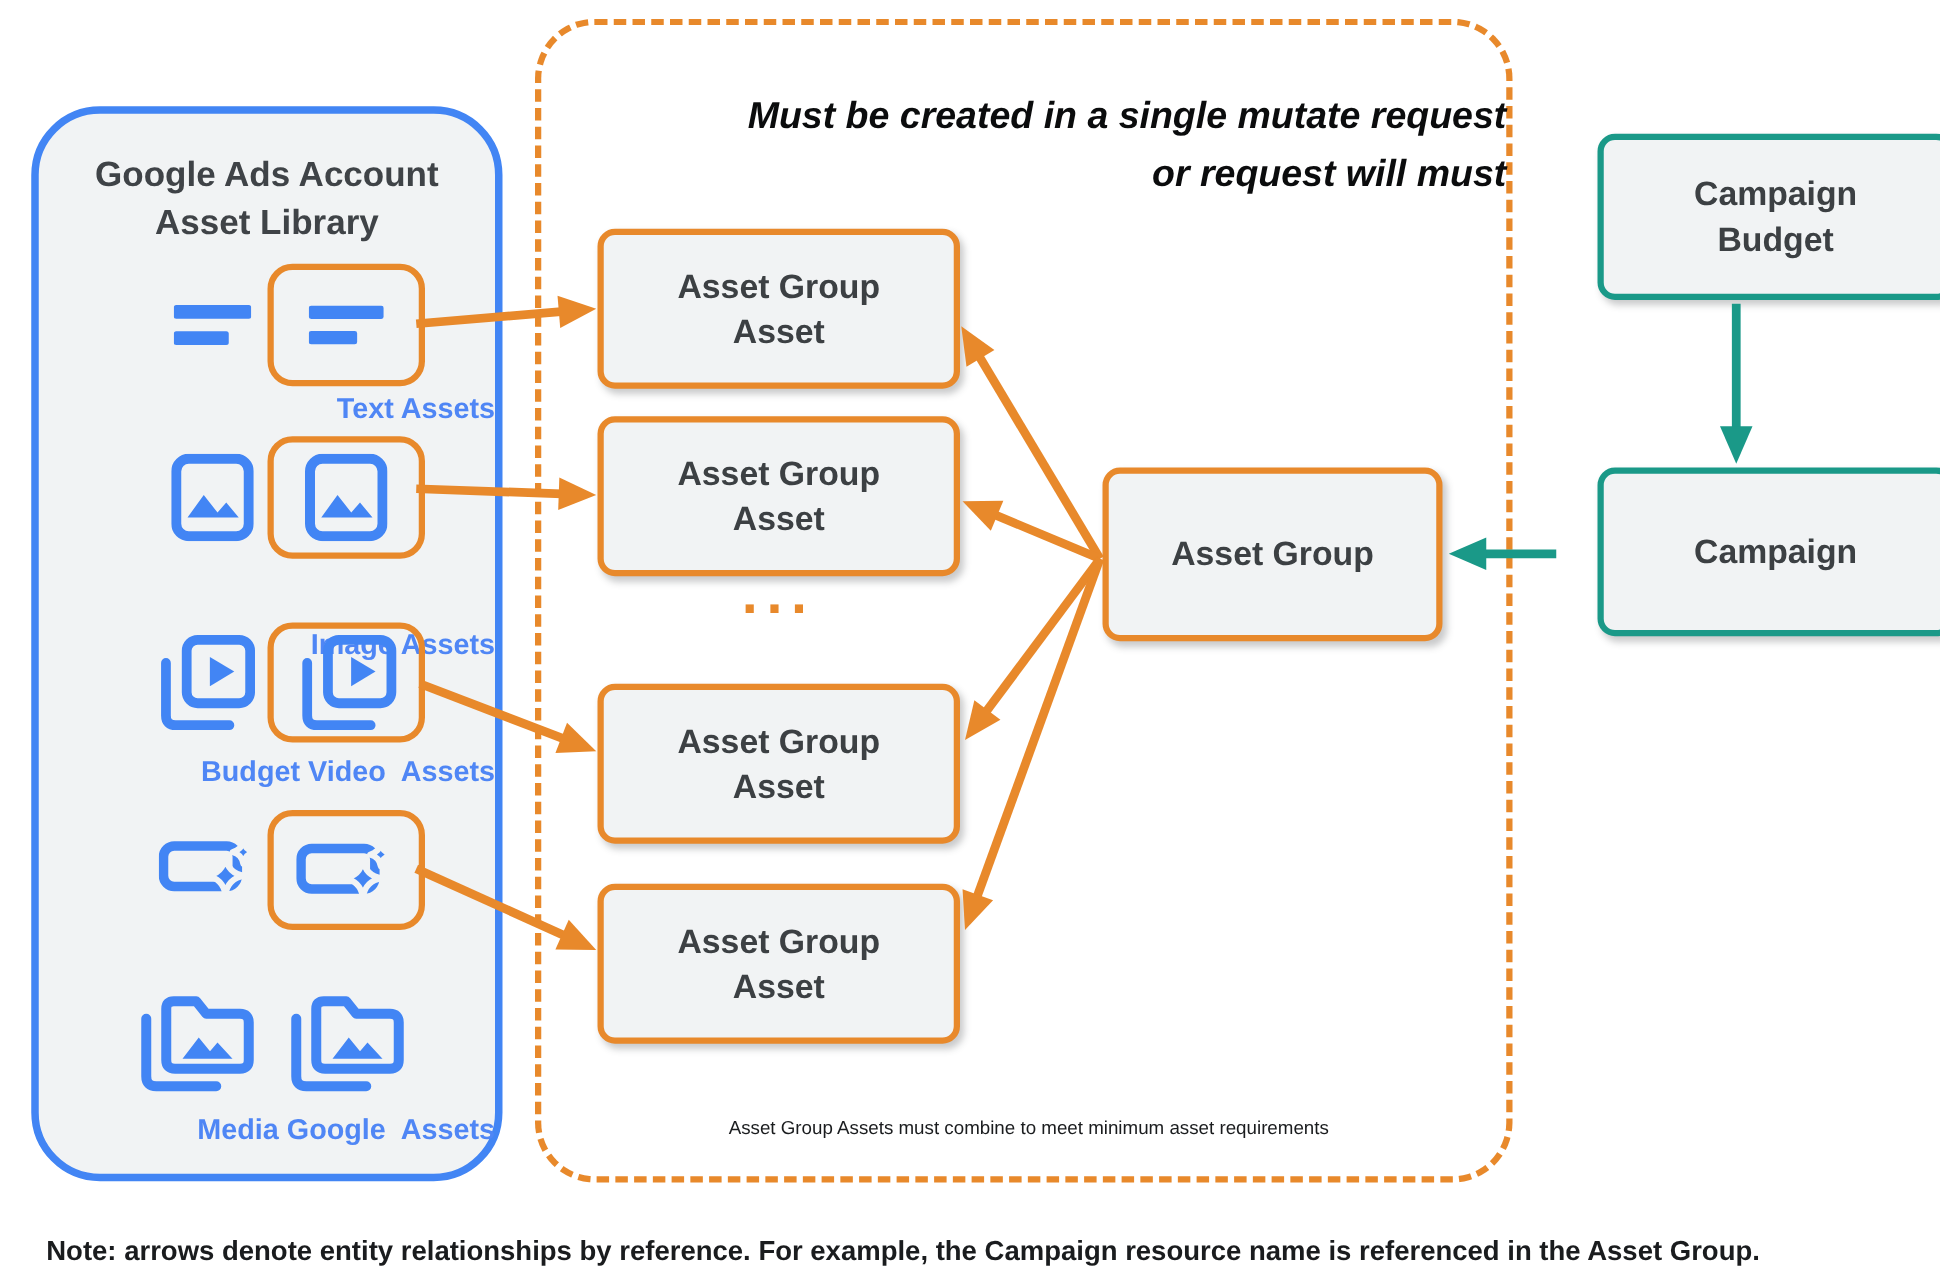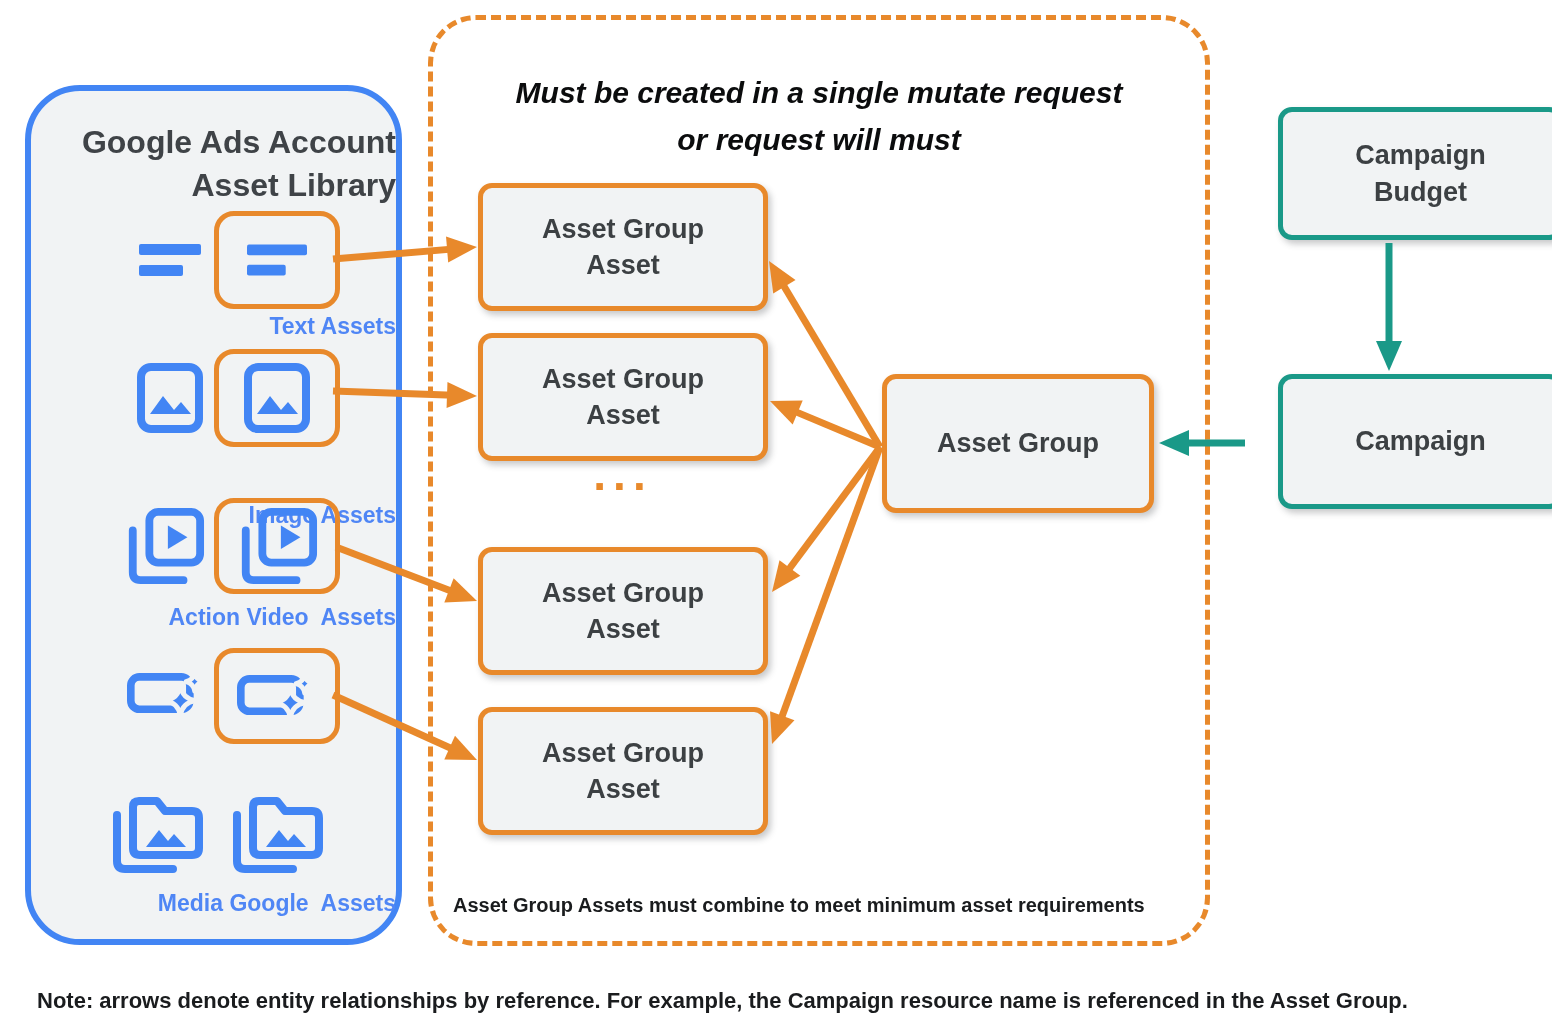--- a/index.html
+++ b/index.html
@@ -11,46 +11,46 @@
   body{font-family:"Liberation Sans", sans-serif; width:1552px; height:1017px; position:relative; overflow:hidden;}
   .canvas{position:absolute; inset:0; width:1552px; height:1017px;}
 
   
   .library{
     position:absolute; left:25px; top:85px; width:377px; height:860px;
     background:var(--box-fill); border:6px solid var(--blue); border-radius:55px;
   }
   .library-title{
     position:absolute; top:30px; left:0; width:100%;
-    text-align:right; font-size:32px; font-weight:bold; color:#3F4347;
+    text-align:center; font-size:28px; font-weight:bold; color:#3F4347;
     line-height:1.35; white-space:pre-line;
   }
   .lib-icon{position:absolute;}
   .icon-wrapper{
     position:absolute; width:126px; height:98px;
     border:5px solid var(--orange); border-radius:20px;
     display:flex; align-items:center; justify-content:center;
   }
   .lib-label{
     position:absolute; left:0; width:100%; text-align:right;
     font-size:23px; font-weight:bold; color:var(--label-blue); white-space:pre;
   }
 
   
   .mutate-panel{
     position:absolute; left:428px; top:15px; width:782px; height:931px;
     background:#fff; border:5px dashed var(--orange); border-radius:48px;
   }
   .mutate-title{
-    position:absolute; top:50px; left:0; width:100%; text-align:center;
+    position:absolute; top:50px; left:0; width:100%; text-align:right;
     font-style:italic; font-weight:bold; font-size:30px; color:#0b0c0d; line-height:1.55;
   }
   .mutate-footnote{
-    position:absolute; top:874px; left:20px; width:740px; 
-    font-weight:bold; font-size:20px; color:var(--ink);
+    position:absolute; top:874px; left:20px; width:740px; text-align:center;
+    font-weight:normal; font-size:15px; color:var(--ink);
   }
 
   
   .node{
     position:absolute; display:flex; align-items:center; justify-content:center;
     background:var(--box-fill); border-radius:14px; text-align:center;
     font-weight:bold; font-size:27px; color:var(--box-text); line-height:1.35;
     white-space:pre-line; box-shadow:3px 4px 6px rgba(60,64,67,.28);
   }
   .node-orange{border:5px solid var(--orange);}
@@ -128,21 +128,21 @@
         <path class="blue-fill" d="M46 21 L46 45 L66 33 Z"></path>
       </svg>
     </div>
     <div class="icon-wrapper" style="left:183px; top:407px; height:96px;">
       <svg width="82" height="82" viewBox="0 0 84 84">
         <path class="blue-stroke" d="M10 26 V69 Q10 77 18 77 H62" stroke-width="8" stroke-linecap="round"></path>
         <rect class="blue-stroke" x="27" y="7" width="52" height="52" rx="9" stroke-width="8"></rect>
         <path class="blue-fill" d="M46 21 L46 45 L66 33 Z"></path>
       </svg>
     </div>
-    <div class="lib-label" style="top:513px;">Action Video  Assets</div>
+    <div class="lib-label" style="top:513px;">Budget Video  Assets</div>
 
     <div class="lib-icon" style="left:96px; top:580px;">
       <svg width="80" height="46" viewBox="0 0 84 46">
         <rect class="blue-stroke" x="4" y="5" width="62" height="34" rx="9" stroke-width="8"></rect>
         <path class="halo" d="M56 14 Q58 28 72 30 Q58 32 56 46 Q54 32 40 30 Q54 28 56 14 Z"></path>
         <path class="halo" d="M71 0 Q72 8 80 10 Q72 12 71 20 Q70 12 62 10 Q70 8 71 0 Z"></path>
       </svg>
     </div>
     <div class="icon-wrapper" style="left:183px; top:557px; height:96px;">
       <svg width="80" height="46" viewBox="0 0 84 46">

